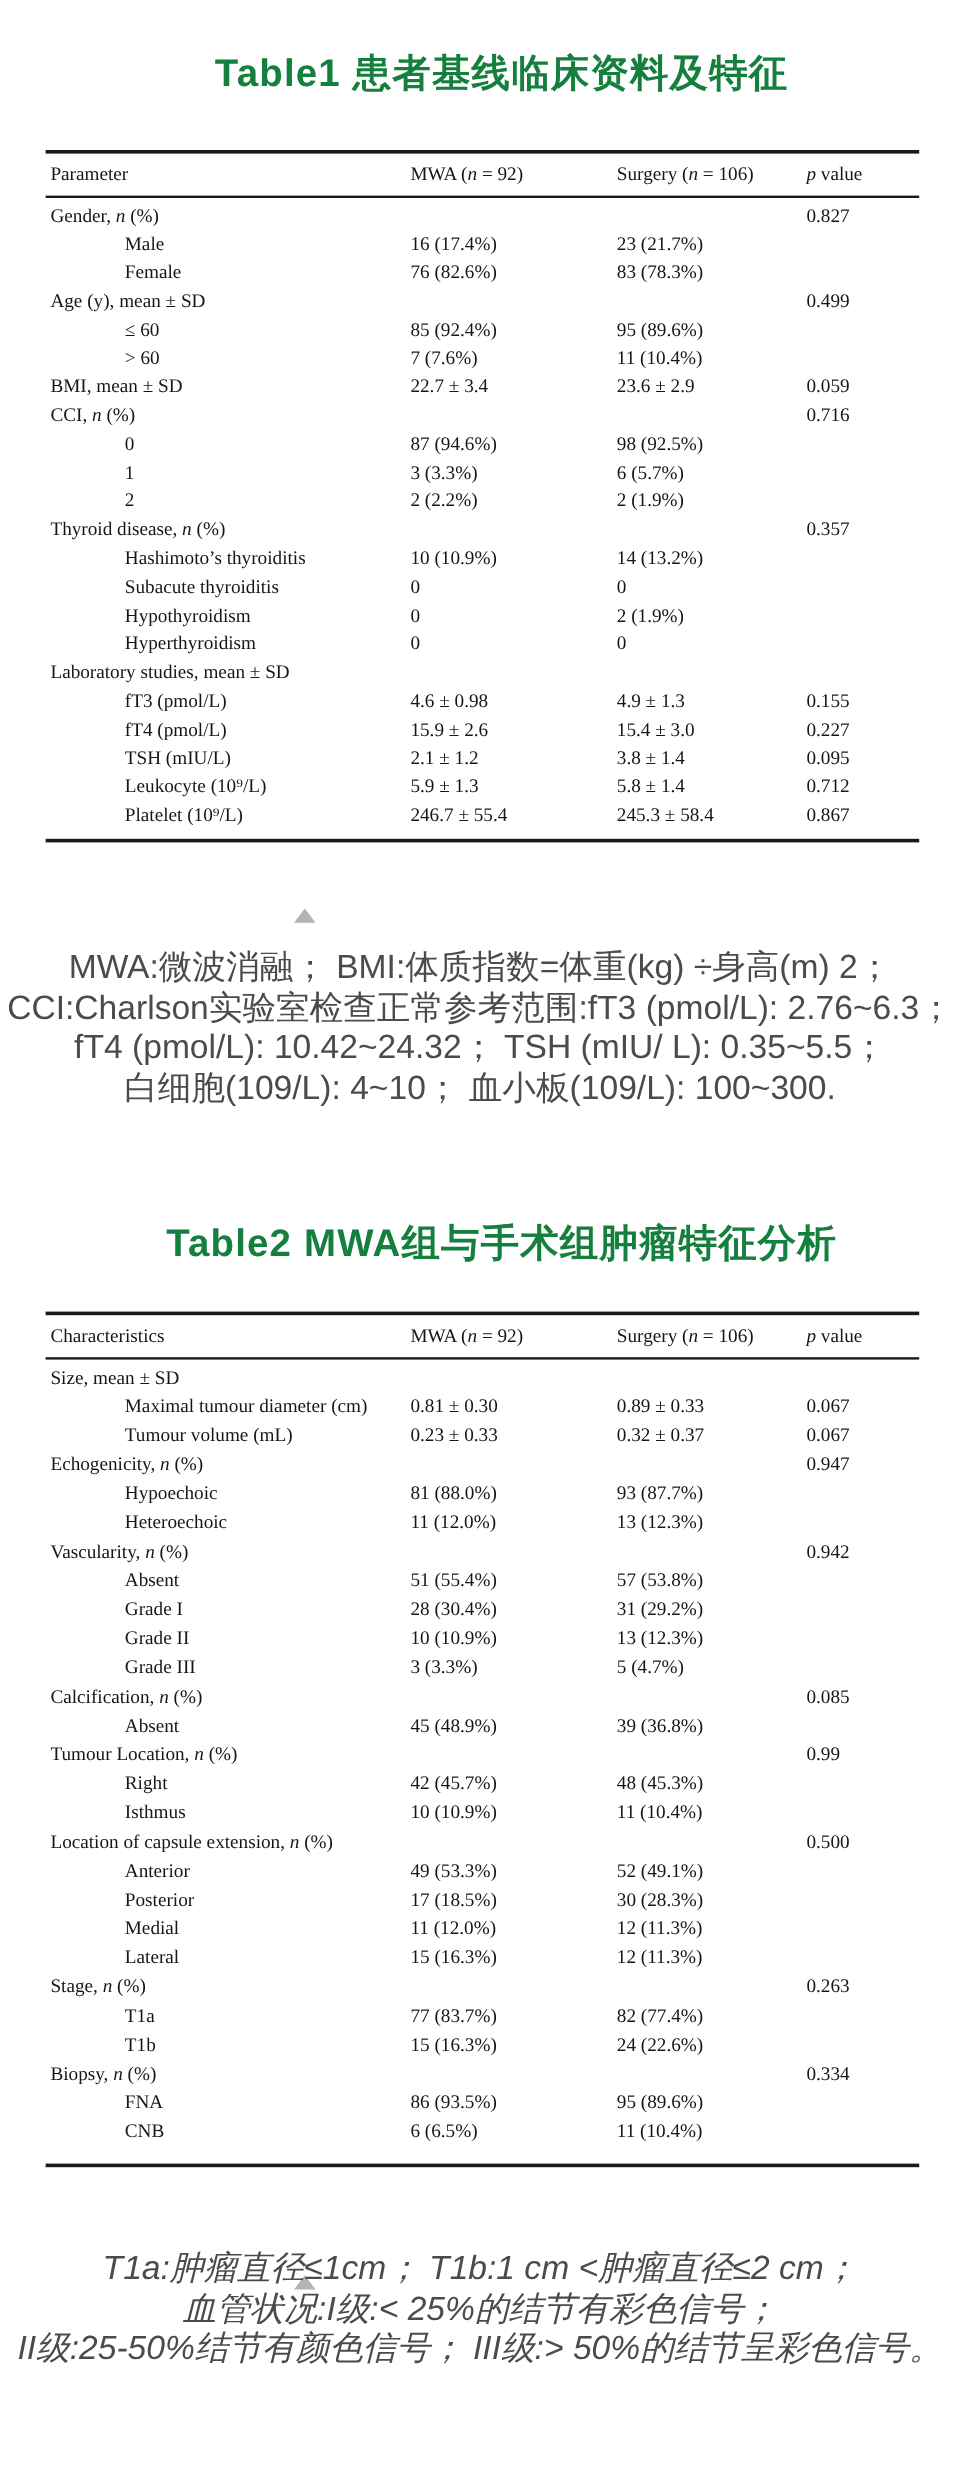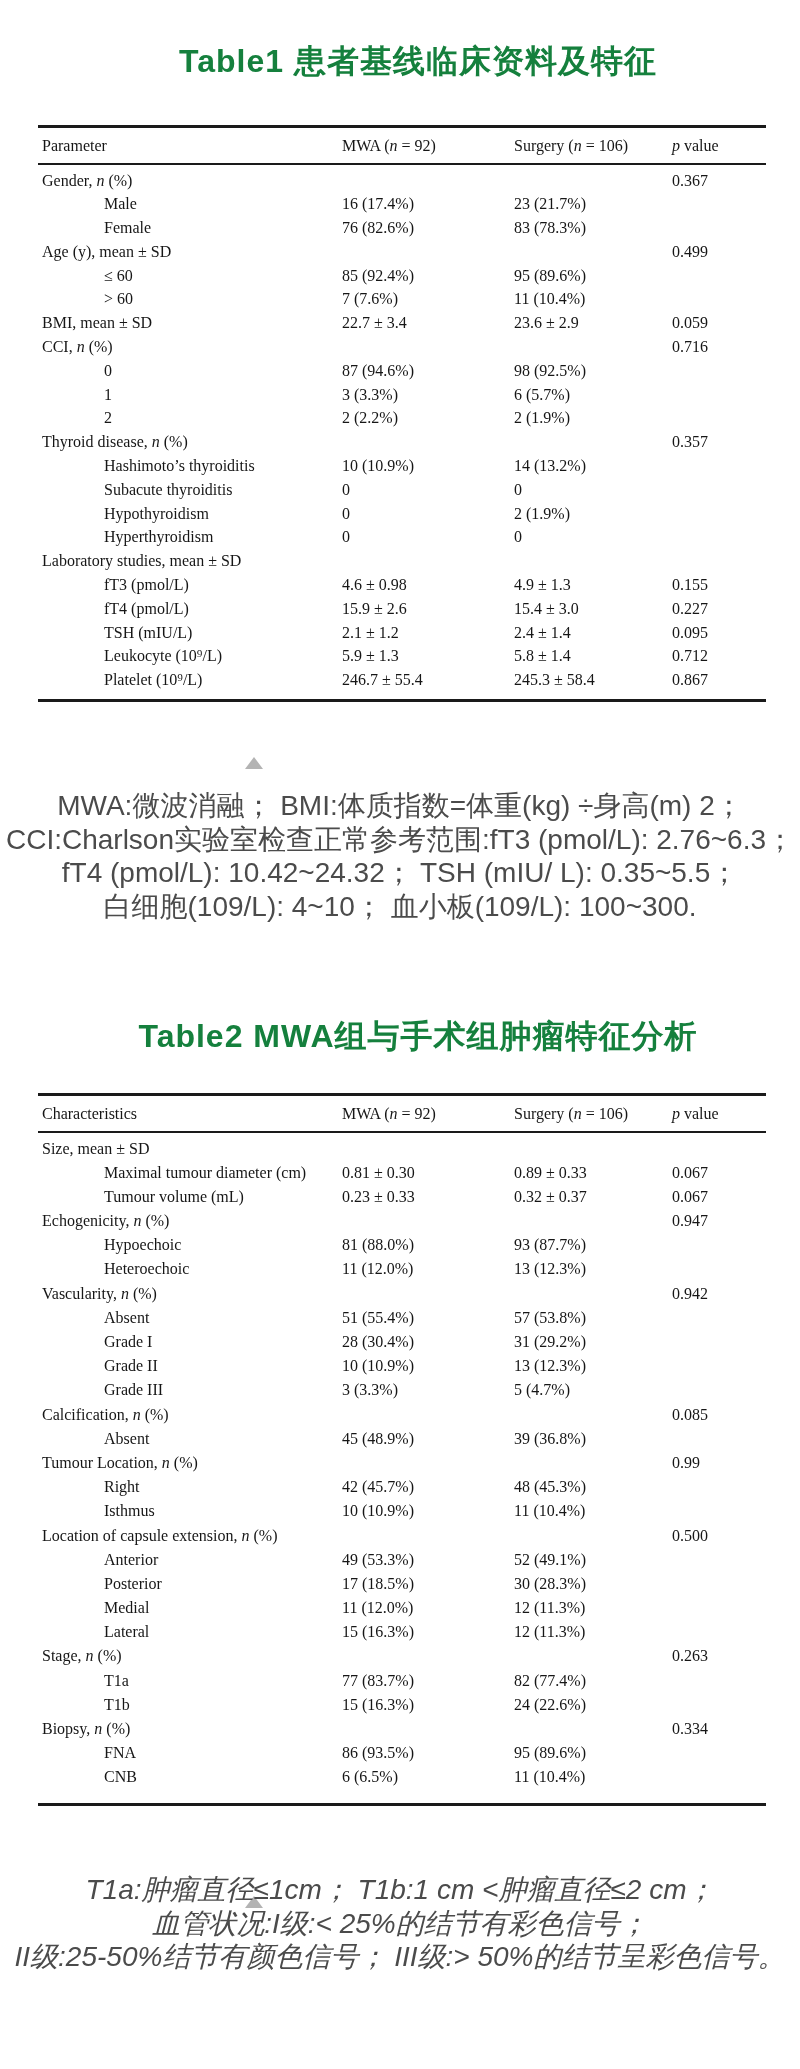--- a/index.html
+++ b/index.html
@@ -60,21 +60,21 @@
         <div class="hcell c2">MWA (<i>n</i> = 92)</div>
         <div class="hcell c3">Surgery (<i>n</i> = 106)</div>
         <div class="hcell c4"><i>p</i> value</div>
       </div>
     <div class="rule thin"></div>
     <div class="tbody">
         <div class="trow">
           <div class="cell c1">Gender, <i>n</i> (%)</div>
           <div class="cell c2"></div>
           <div class="cell c3"></div>
-          <div class="cell c4">0.367</div>
+          <div class="cell c4">0.827</div>
         </div>
         <div class="trow">
           <div class="cell c1 ind">Male</div>
           <div class="cell c2">16 (17.4%)</div>
           <div class="cell c3">23 (21.7%)</div>
           <div class="cell c4"></div>
         </div>
         <div class="trow">
           <div class="cell c1 ind">Female</div>
           <div class="cell c2">76 (82.6%)</div>
@@ -173,21 +173,21 @@
         </div>
         <div class="trow">
           <div class="cell c1 ind">fT4 (pmol/L)</div>
           <div class="cell c2">15.9 ± 2.6</div>
           <div class="cell c3">15.4 ± 3.0</div>
           <div class="cell c4">0.227</div>
         </div>
         <div class="trow">
           <div class="cell c1 ind">TSH (mIU/L)</div>
           <div class="cell c2">2.1 ± 1.2</div>
-          <div class="cell c3">2.4 ± 1.4</div>
+          <div class="cell c3">3.8 ± 1.4</div>
           <div class="cell c4">0.095</div>
         </div>
         <div class="trow">
           <div class="cell c1 ind">Leukocyte (10⁹/L)</div>
           <div class="cell c2">5.9 ± 1.3</div>
           <div class="cell c3">5.8 ± 1.4</div>
           <div class="cell c4">0.712</div>
         </div>
         <div class="trow">
           <div class="cell c1 ind">Platelet (10⁹/L)</div>

